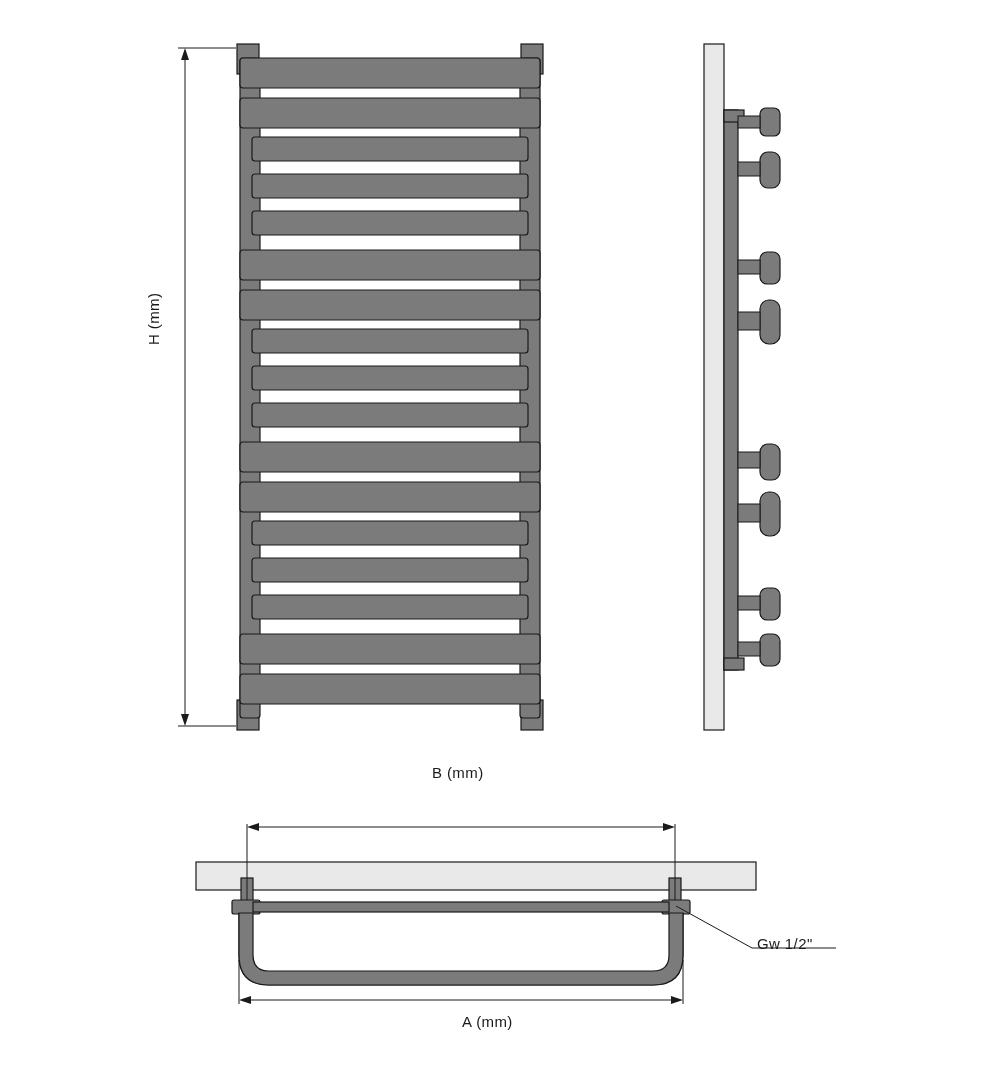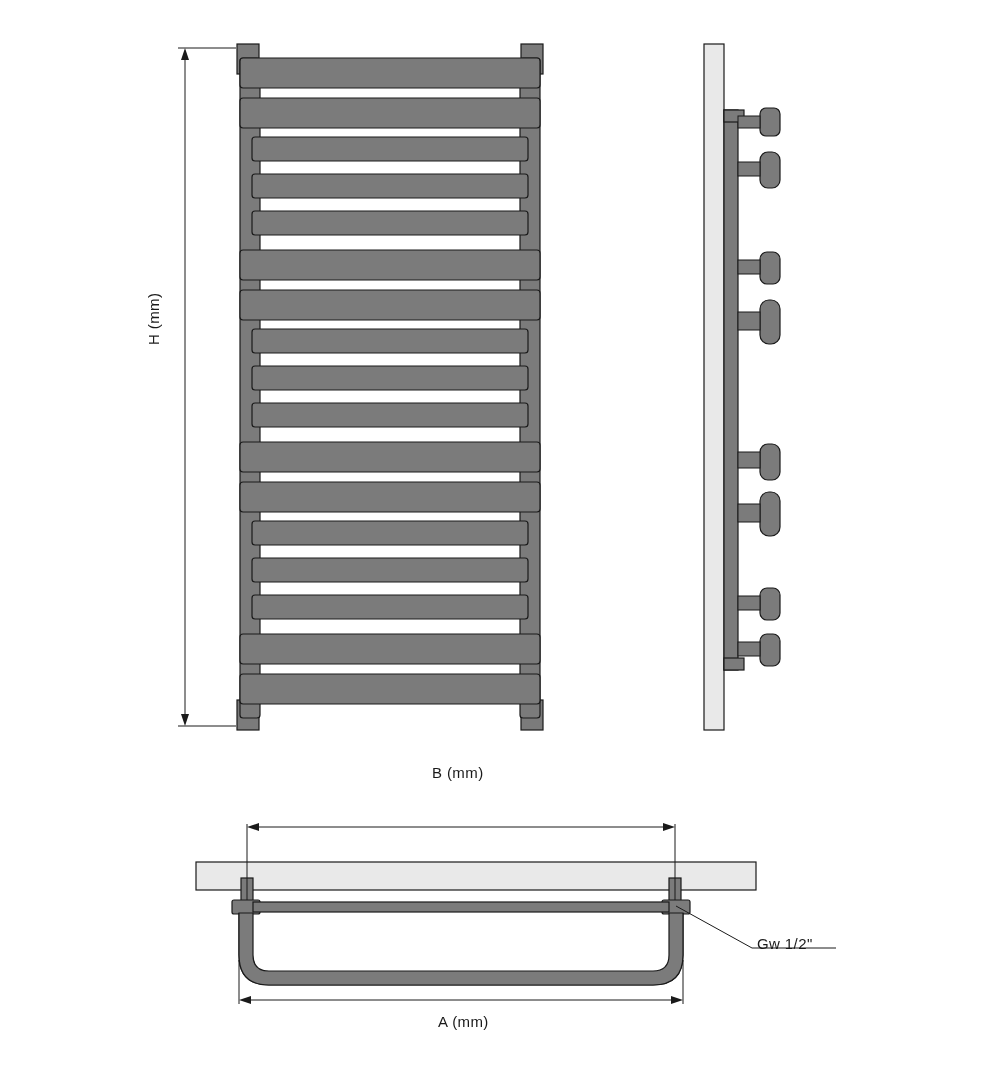--- a/index.html
+++ b/index.html
@@ -41,21 +41,21 @@
     top: 345px;
     transform: rotate(-90deg);
     transform-origin: left top;
     
   }
   #label-b {
     left: 432px;
     top: 764px;
   }
   #label-a {
-    left: 438px;
+    left: 462px;
     top: 1013px;
   }
   #label-gw {
     left: 757px;
     top: 935px;
   }
 </style>
 </head>
 <body>
 

